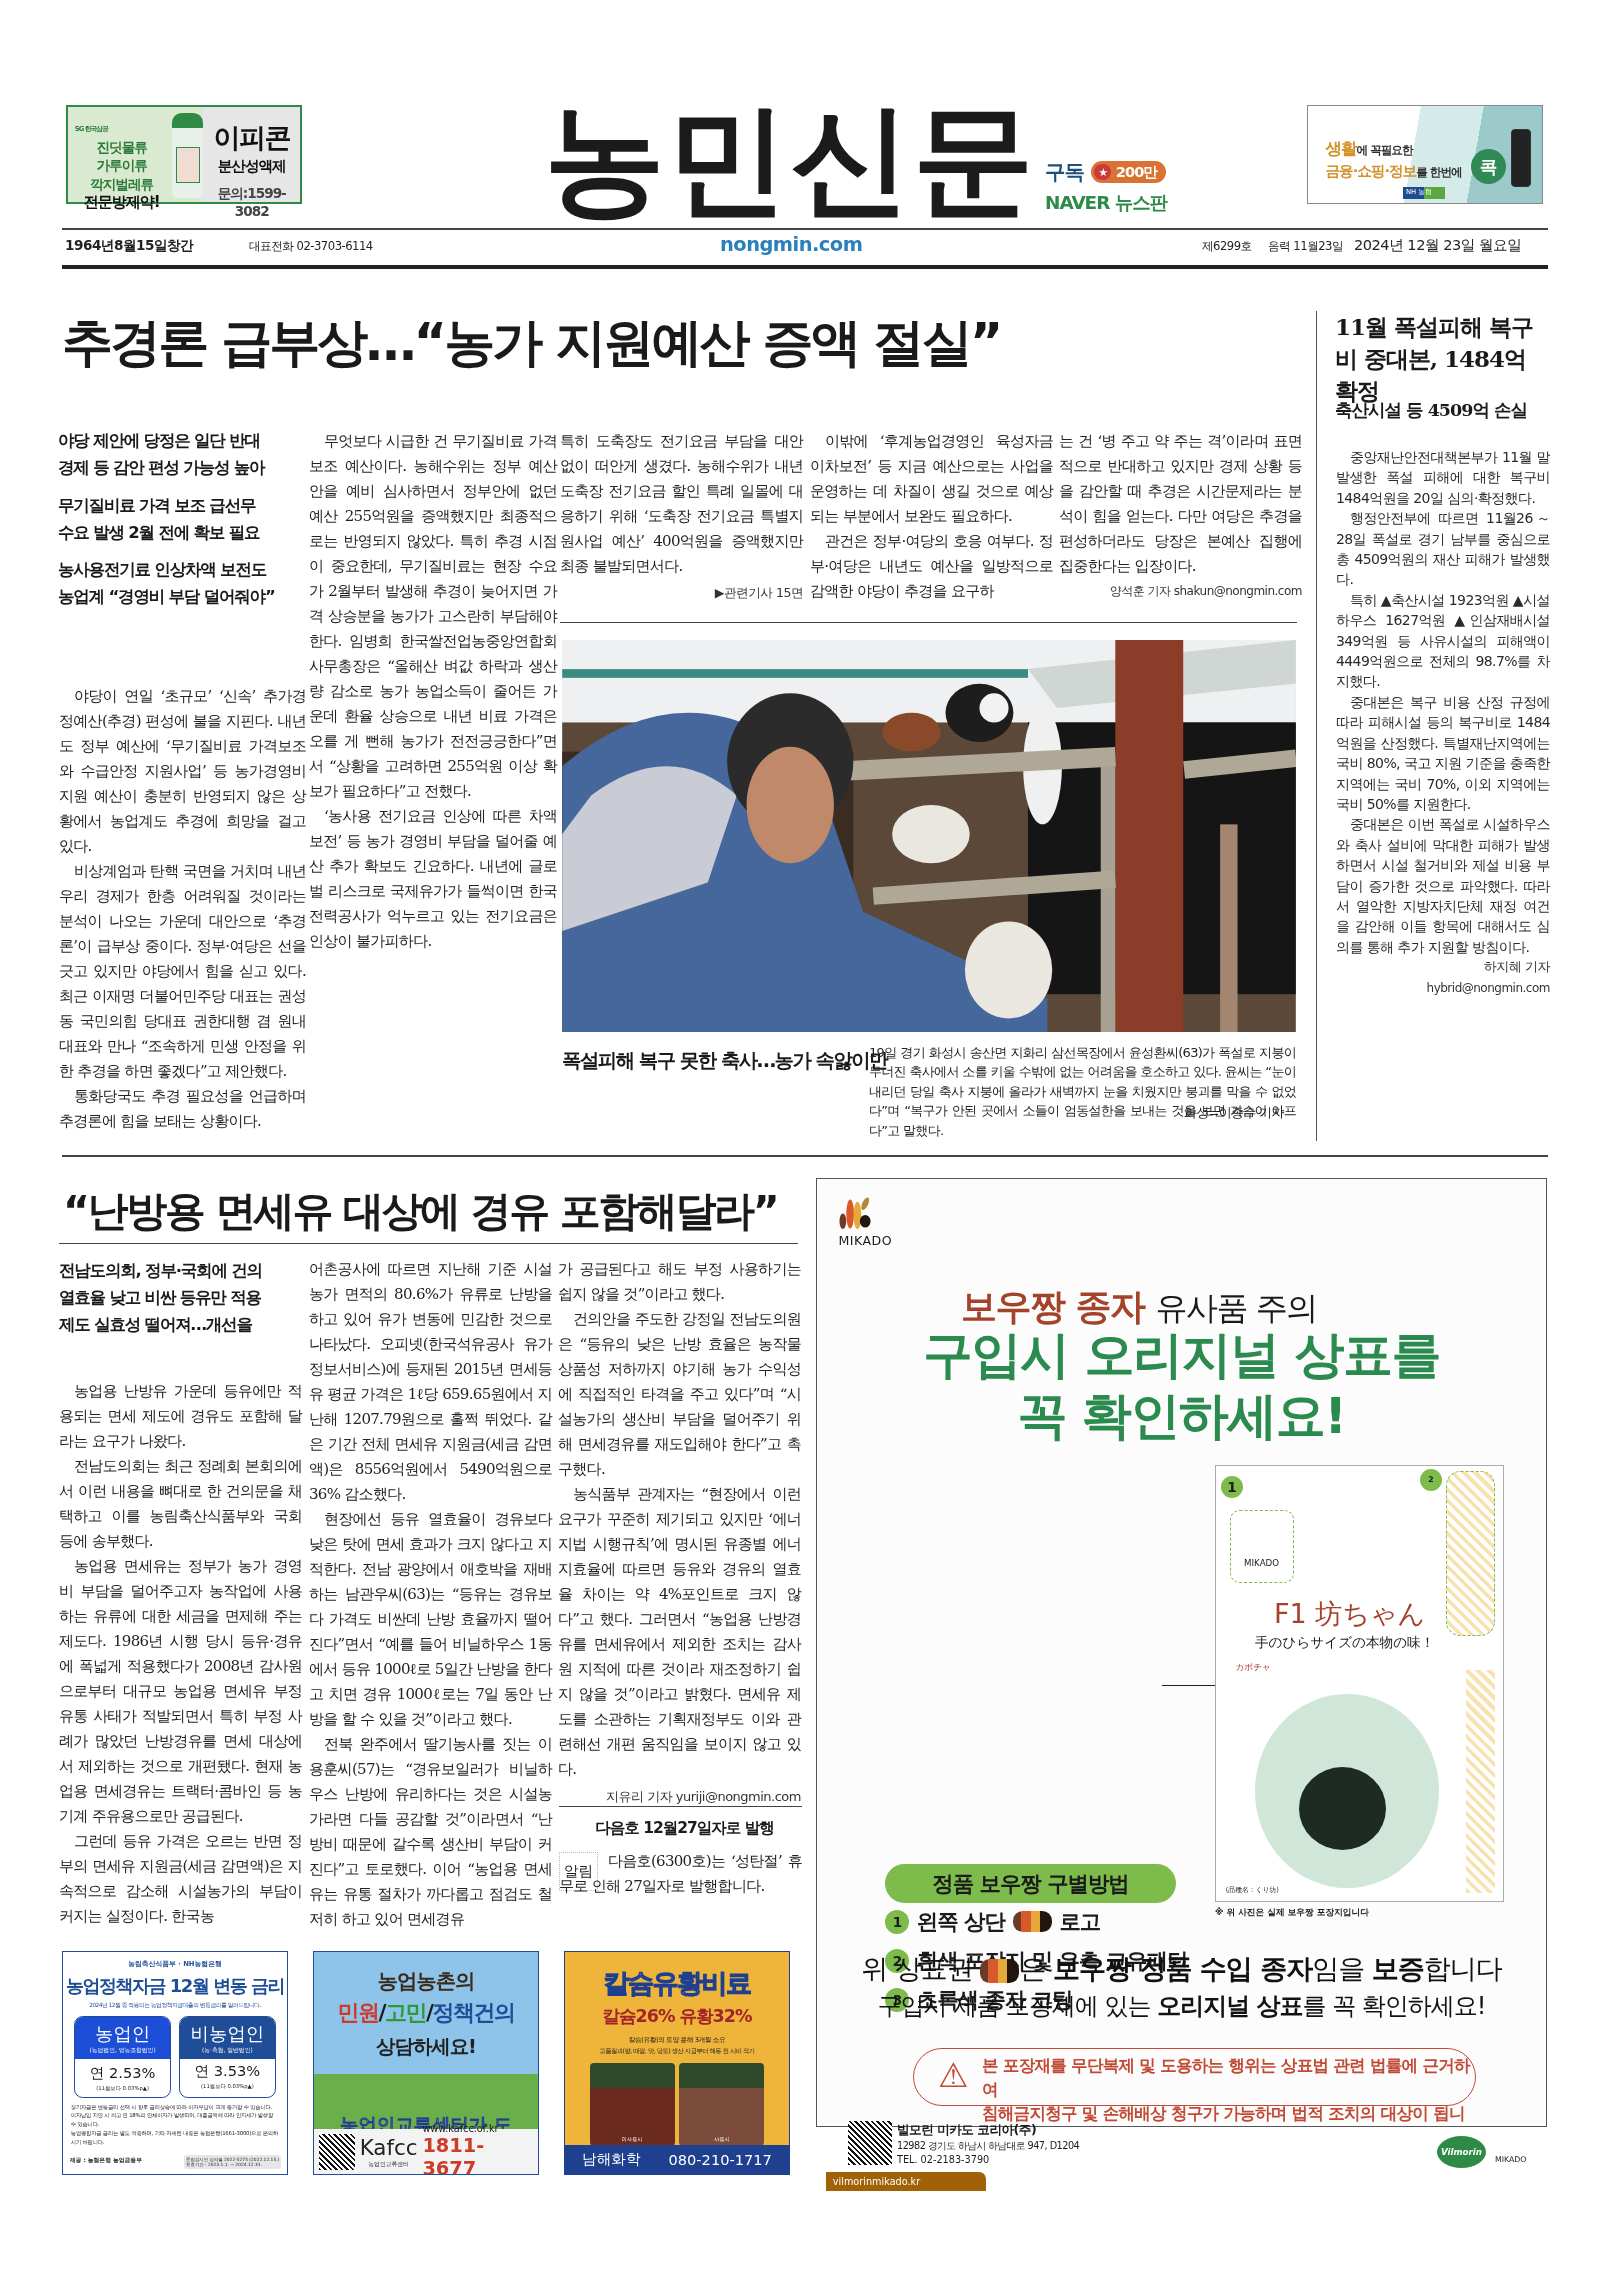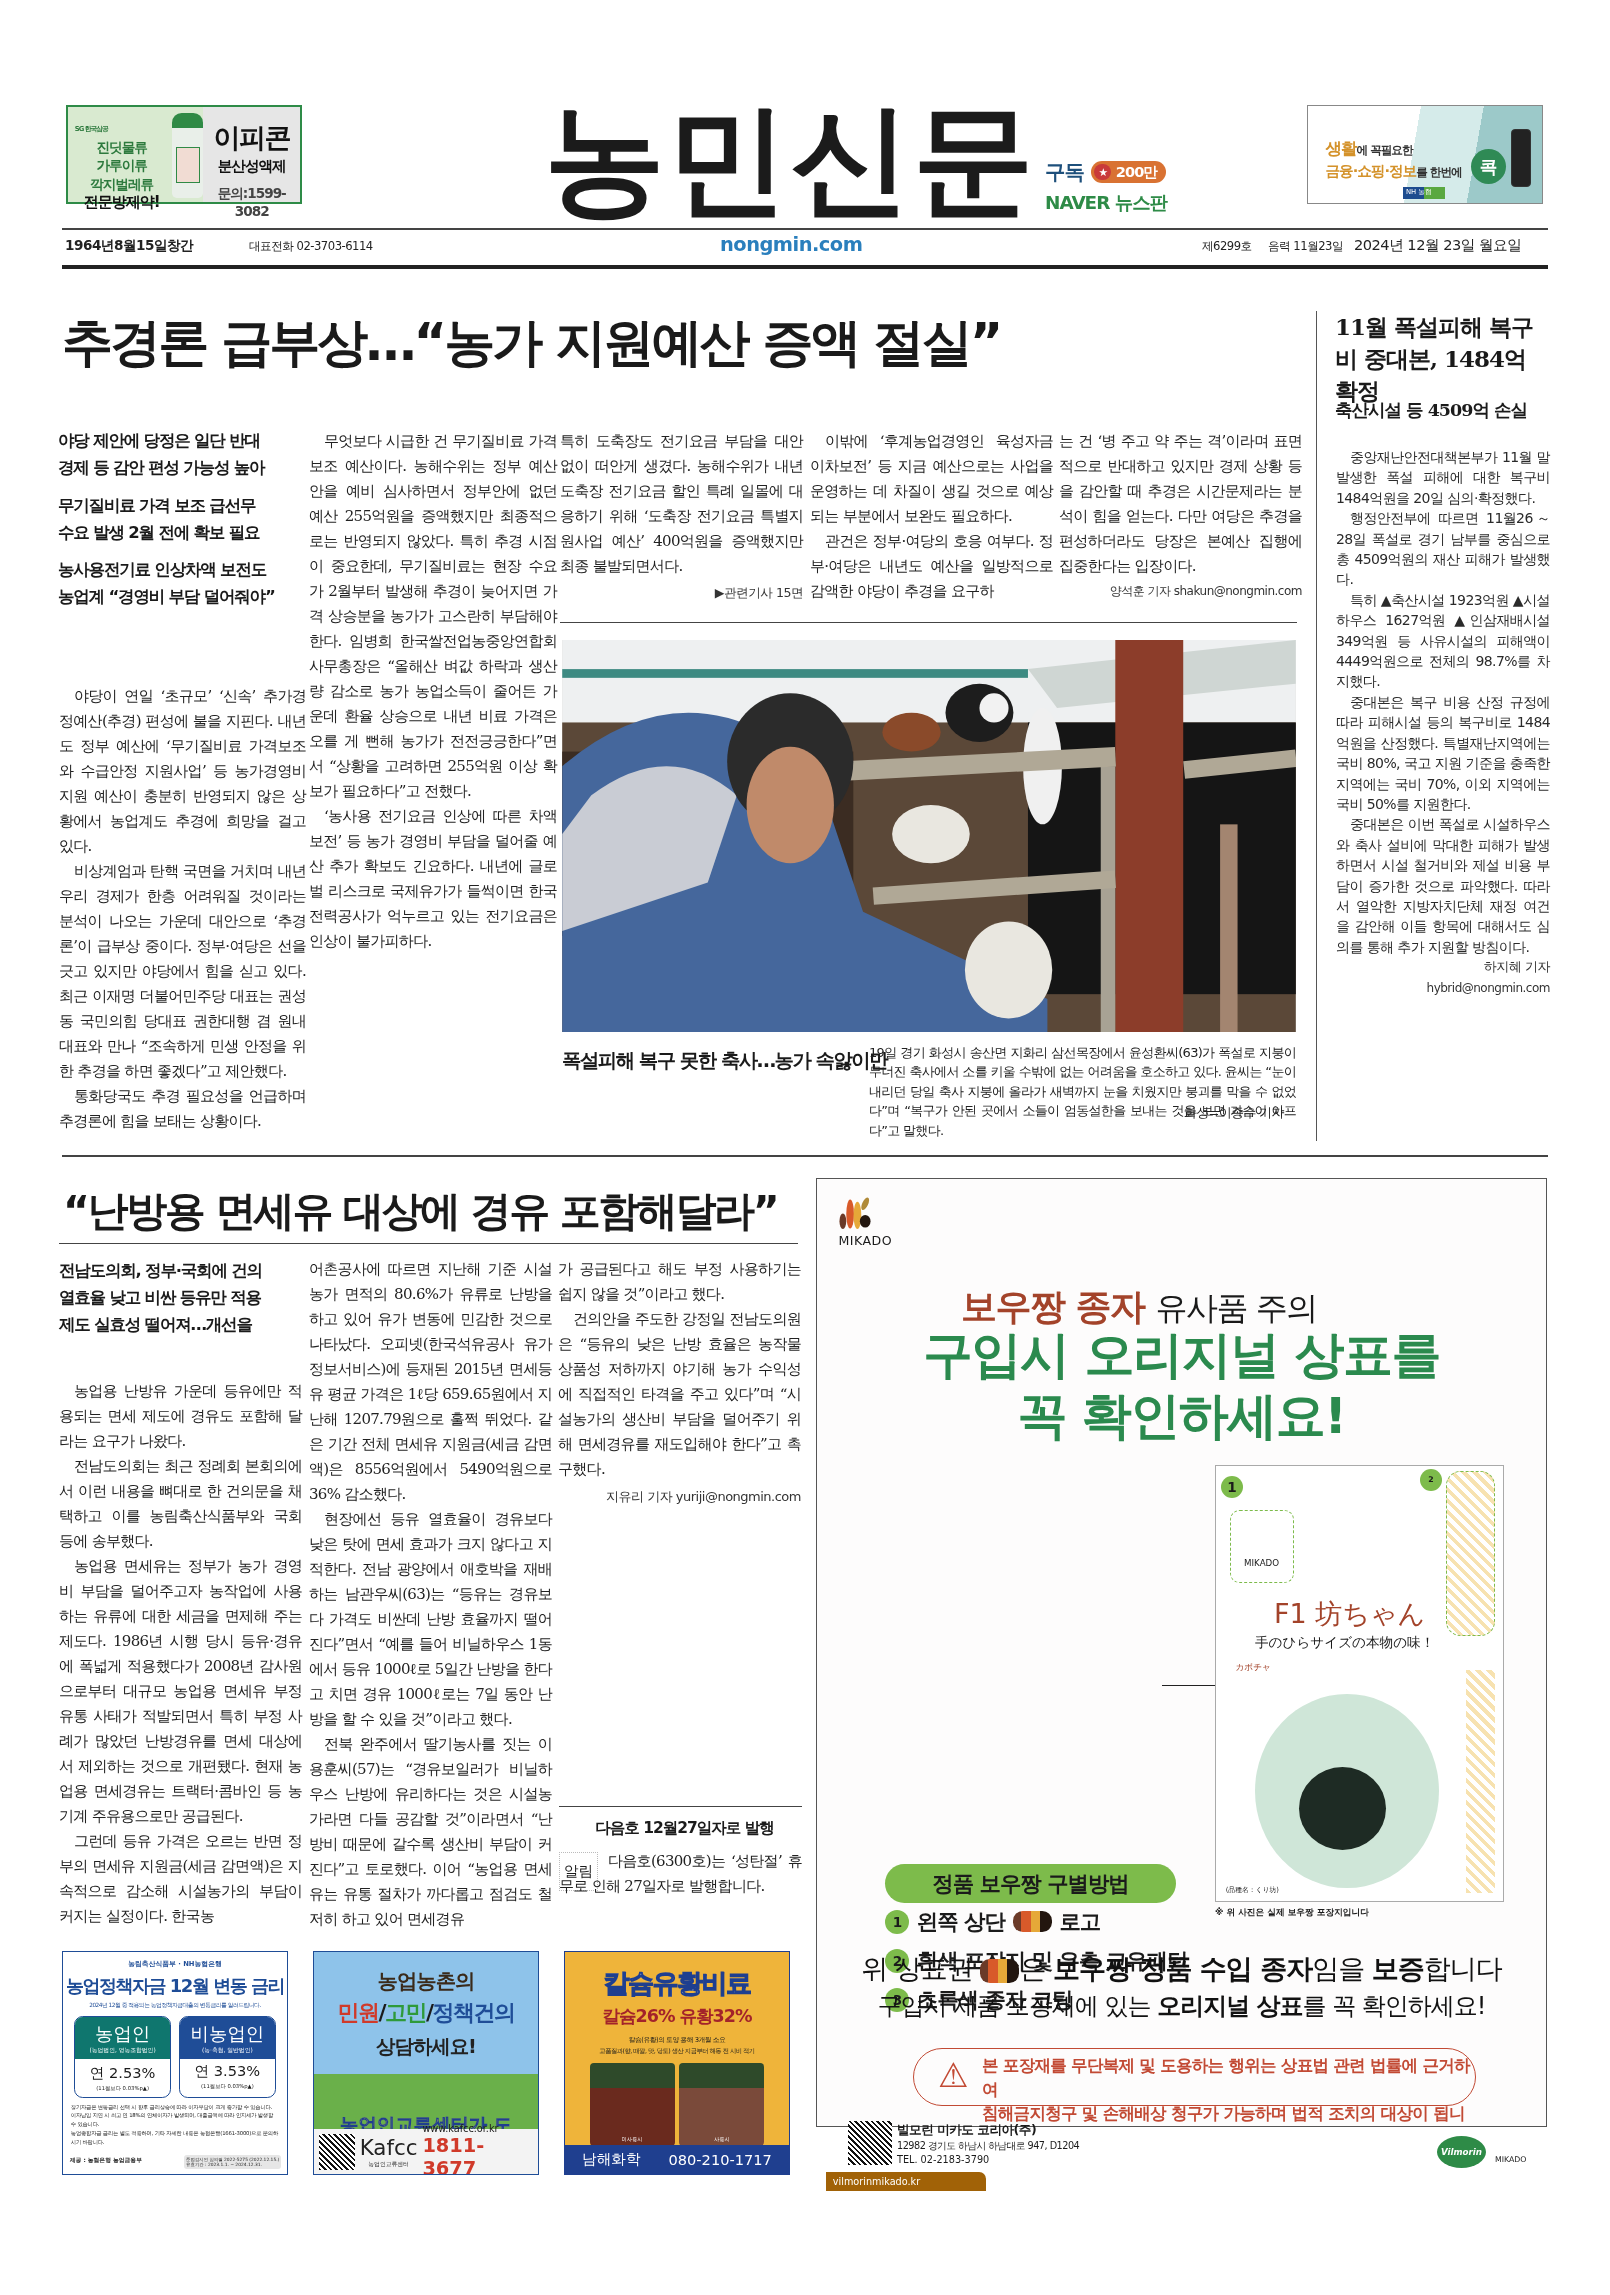--- a/index.html
+++ b/index.html
@@ -219,35 +219,36 @@
   <p>그런데 등유 가격은 오르는 반면 정부의 면세유 지원금(세금 감면액)은 지속적으로 감소해 시설농가의 부담이 커지는 실정이다. 한국농</p>
 </div>
 <div class="abs col-text" style="left:309px;top:1257px;width:243px">
   <p class="noind">어촌공사에 따르면 지난해 기준 시설농가 면적의 80.6%가 유류로 난방을 하고 있어 유가 변동에 민감한 것으로 나타났다. 오피넷(한국석유공사 유가정보서비스)에 등재된 2015년 면세등유 평균 가격은 1ℓ당 659.65원에서 지난해 1207.79원으로 훌쩍 뛰었다. 같은 기간 전체 면세유 지원금(세금 감면액)은 8556억원에서 5490억원으로 36% 감소했다.</p>
   <p>현장에선 등유 열효율이 경유보다 낮은 탓에 면세 효과가 크지 않다고 지적한다. 전남 광양에서 애호박을 재배하는 남관우씨(63)는 “등유는 경유보다 가격도 비싼데 난방 효율까지 떨어진다”면서 “예를 들어 비닐하우스 1동에서 등유 1000ℓ로 5일간 난방을 한다고 치면 경유 1000ℓ로는 7일 동안 난방을 할 수 있을 것”이라고 했다.</p>
   <p>전북 완주에서 딸기농사를 짓는 이용훈씨(57)는 “경유보일러가 비닐하우스 난방에 유리하다는 것은 시설농가라면 다들 공감할 것”이라면서 “난방비 때문에 갈수록 생산비 부담이 커진다”고 토로했다. 이어 “농업용 면세유는 유통 절차가 까다롭고 점검도 철저히 하고 있어 면세경유</p>
 </div>
 <div class="abs col-text" style="left:558px;top:1257px;width:243px">
   <p class="noind">가 공급된다고 해도 부정 사용하기는 쉽지 않을 것”이라고 했다.</p>
   <p>건의안을 주도한 강정일 전남도의원은 “등유의 낮은 난방 효율은 농작물 상품성 저하까지 야기해 농가 수익성에 직접적인 타격을 주고 있다”며 “시설농가의 생산비 부담을 덜어주기 위해 면세경유를 재도입해야 한다”고 촉구했다.</p>
+  <p>농식품부 관계자는 “현장에서 이런 요구가 꾸준히 제기되고 있지만 ‘에너지법 시행규칙’에 명시된 유종별 에너지효율에 따르면 등유와 경유의 열효율 차이는 약 4%포인트로 크지 않다”고 했다. 그러면서 “농업용 난방경유를 면세유에서 제외한 조치는 감사원 지적에 따른 것이라 재조정하기 쉽지 않을 것”이라고 밝혔다. 면세유 제도를 소관하는 기획재정부도 이와 관련해선 개편 움직임을 보이지 않고 있다.</p>
   <div class="byline" style="font-size:13px;margin-top:1.9px">지유리 기자 yuriji@nongmin.com</div>
 </div>
 
 <div class="rule" style="left:559px;top:1806px;width:243px;height:1px"></div>
 <div class="abs notice-title">다음호 12월27일자로 발행</div>
 <div class="abs notice-tag">알림</div>
 <div class="abs col-text" style="left:559px;top:1849px;width:243px;text-indent:49px">다음호(6300호)는 ‘성탄절’ 휴무로 인해 27일자로 발행합니다.</div>
 
 <div class="abs bad bad1">
   <div style="text-align:center;font-size:6.8px;color:#1f4d97;margin-top:6.8px;font-weight:bold">농림축산식품부 · NH농협은행</div>
   <div style="text-align:center;font-size:18px;color:#1f4d97;font-weight:bold;letter-spacing:-1.5px;margin-top:4.9px">농업정책자금 12월 변동 금리</div>
   <div style="text-align:center;font-size:5.8px;color:#1f4d97;margin-top:2.9px;letter-spacing:-0.5px">2024년 12월 중 적용되는 농업정책자금대출의 변동금리를 알려드립니다.</div>
   <div style="display:flex;gap:7.8px;justify-content:center;margin-top:6.8px">
     <div style="width:97px;border:1.9px solid #1f4d97;border-radius:8.7px;overflow:hidden;text-align:center">
-      <div style="background:#0f766e;color:#fff;padding:3.9px 0">
+      <div style="background:#1d4ed8;color:#fff;padding:3.9px 0">
         <div style="font-size:18.4px">농업인</div>
         <div style="font-size:5.8px">(농업법인, 영농조합법인)</div>
       </div>
       <div style="font-size:14.6px;padding-top:4.9px">연 2.53%</div>
       <div style="font-size:5.3px;padding:1.9px 0 4.9px">(11월보다 0.03%p▲)</div>
     </div>
     <div style="width:97px;border:1.9px solid #1f4d97;border-radius:8.7px;overflow:hidden;text-align:center">
       <div style="background:#1f4d97;color:#fff;padding:3.9px 0">
         <div style="font-size:18.4px">비농업인</div>
         <div style="font-size:5.8px">(농·축협, 일반법인)</div>

